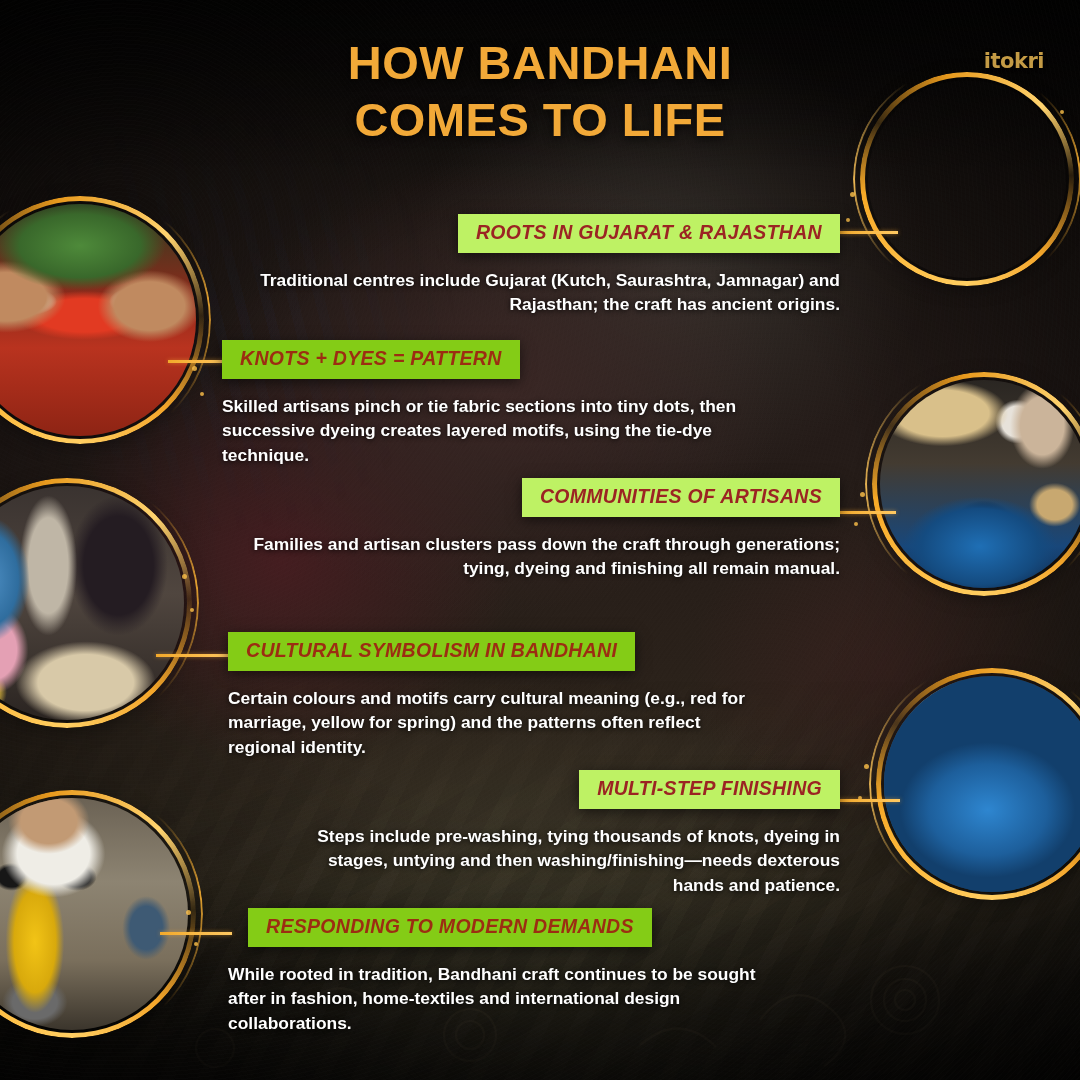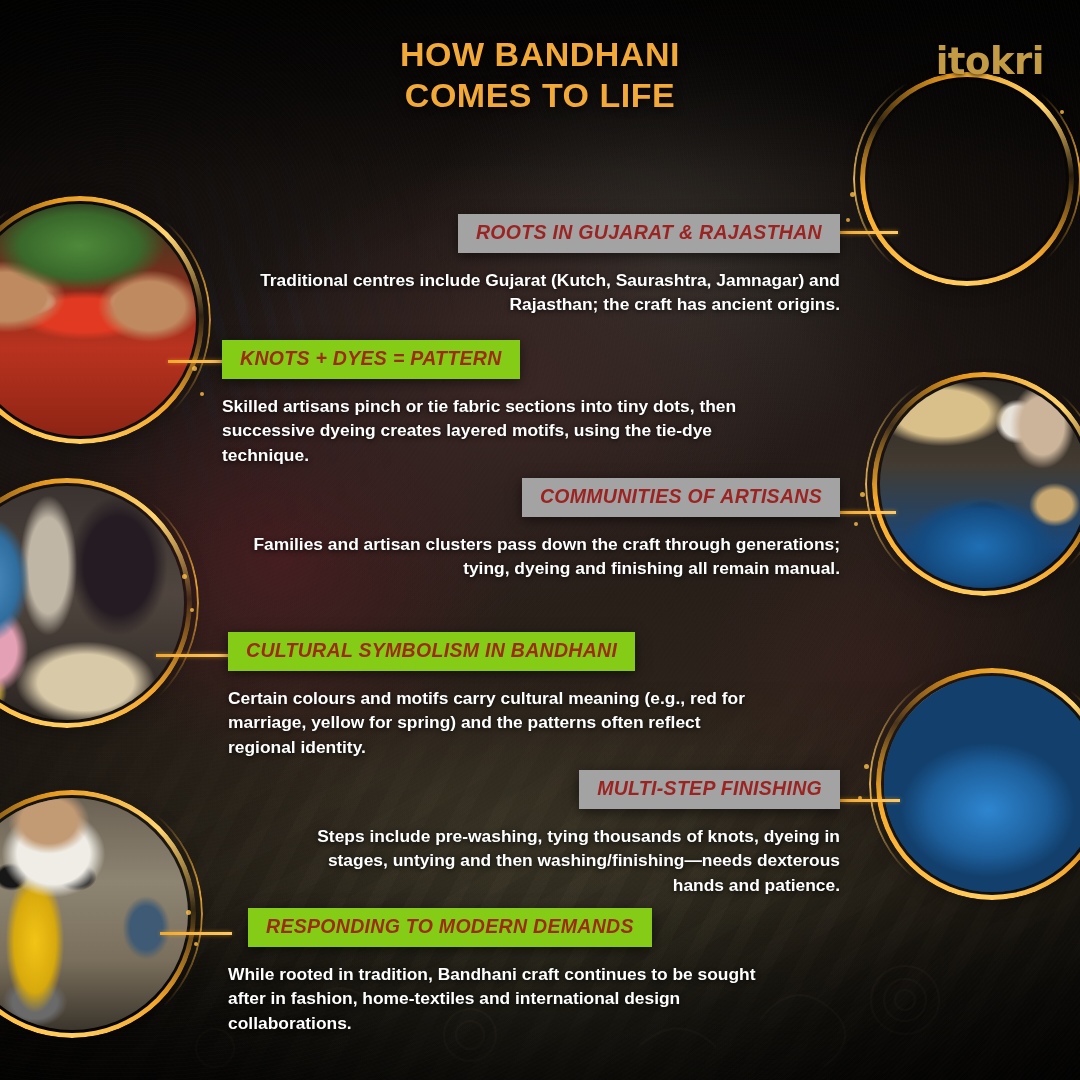--- a/index.html
+++ b/index.html
@@ -55,35 +55,35 @@
   }
 
   
   #title {
     position:absolute; left:0; right:0; top:34px;
     text-align:center; z-index:30;
     pointer-events:none;
   }
   #title .line {
     display:block;
-    font-size:34px;
+    font-size:47px;
     font-weight:800;
     letter-spacing:.5px;
     line-height:1.22;
     color:#F2A938;
     text-shadow:0 2px 10px rgba(0,0,0,.75);
   }
 
   
   #logo {
     position:absolute; right:36px; top:40px; z-index:40;
     display:flex; align-items:center; height:42px;
   }
   #logo .logo-text {
-    font-size:37px; font-weight:800; letter-spacing:-.5px;
+    font-size:21px; font-weight:800; letter-spacing:-.5px;
     color:#C49B45; line-height:1;
     font-family:"DejaVu Sans", sans-serif;
     text-shadow:0 1px 4px rgba(0,0,0,.8);
   }
 
   
   .photo {
     position:absolute; z-index:20;
     border-radius:50%;
   }
@@ -205,21 +205,21 @@
     display:inline-block;
     padding:9px 18px 10px;
     font-size:19.5px;
     font-weight:800;
     font-style:italic;
     letter-spacing:.3px;
     line-height:1;
     white-space:nowrap;
     box-shadow:0 3px 12px rgba(0,0,0,.55);
   }
-  .label.cream { background:#a3a3a3; color:#9B2423; }
+  .label.cream { background:#bef264; color:#9B2423; }
   .label.gold  { background:#84cc16; color:#9C2D12; }
 
   .body {
     margin-top:15px;
     font-size:17.4px;
     font-weight:700;
     line-height:1.42;
     color:#FFFFFF;
     text-shadow:0 1px 5px rgba(0,0,0,.85);
   }

